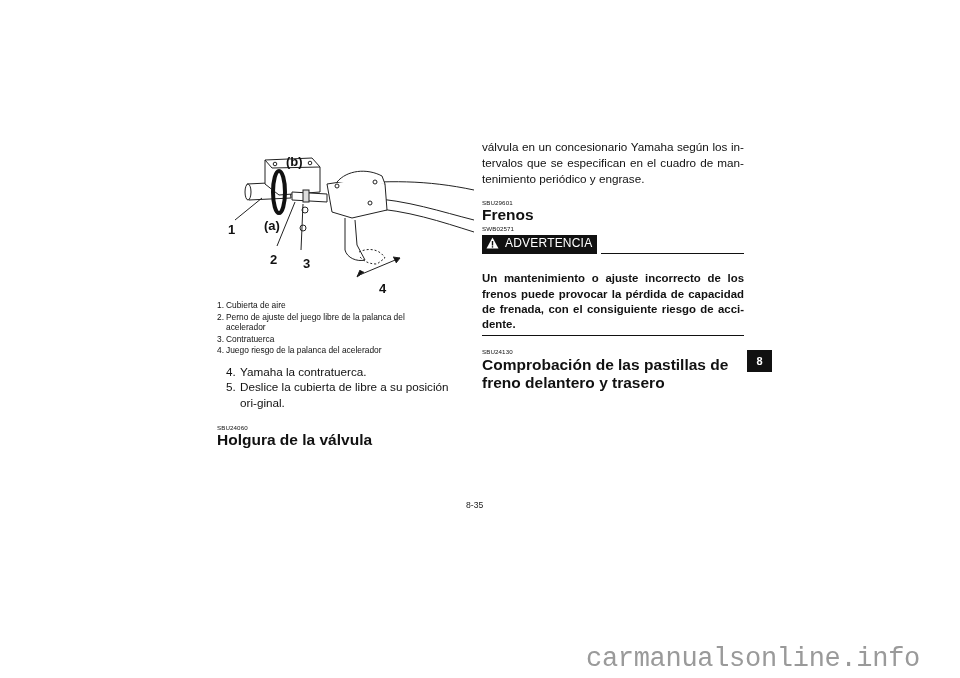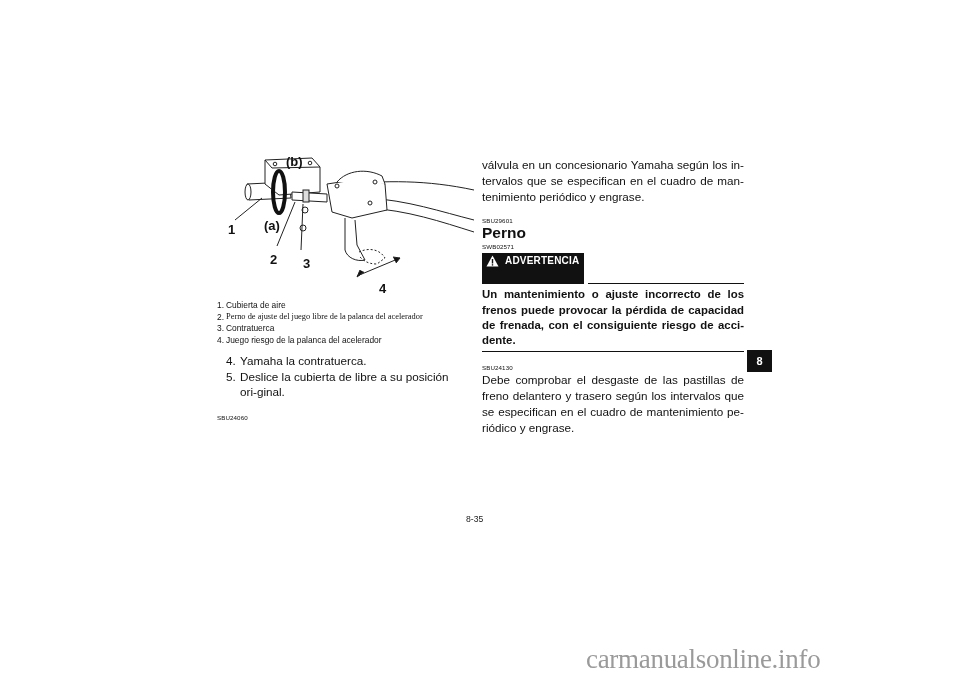--- a/index.html
+++ b/index.html
@@ -25,32 +25,32 @@
   .steps .num { width:14px; flex:none; }
 
   .code { font-size:6.2px; line-height:7px; letter-spacing:0.1px; margin-top:14px; }
   h2 { margin:1px 0 0 0; font-size:15.5px; line-height:16px; font-weight:bold; }
   p.body { margin:1px 0 0 0; font-size:11.7px; line-height:15.8px; text-align:justify; }
   p.body.left-last { text-align-last:justify; }
 
   .right .code { margin-top:10px; }
   .warn-head { display:flex; align-items:flex-end; margin-top:3px; }
   .warn-badge {
-    background:#111; color:#fff; font-weight:bold; font-size:10px; line-height:14px;
-    padding:1px 5px 16px 4px; display:flex; align-items:center; gap:6px; letter-spacing:0.2px;
+    background:#111; color:#fff; font-weight:normal; font-size:12px; line-height:14px;
+    padding:1px 5px 4px 4px; display:flex; align-items:center; gap:6px; letter-spacing:0.2px;
   }
   .warn-line { flex:1; border-bottom:1.3px solid #111; margin-left:4px; margin-bottom:0; }
-  .warn-text { font-weight:bold; font-size:11.4px; line-height:15.2px; text-align:justify; margin-top:3px; }
+  .warn-text { font-weight:bold; font-size:11.4px; line-height:15.2px; text-align:justify; margin-top:17px; }
   .warn-bottom { border-bottom:1.3px solid #111; margin-top:3px; }
 
-  .page-num { position:absolute; left:466px; top:514px; font-size:8.6px; color:#222; }
+  .page-num { position:absolute; left:466px; top:500px; font-size:8.6px; color:#222; }
   .tab { position:absolute; left:747px; top:350px; width:25px; height:22px; background:#111; color:#fff;
     font-weight:bold; font-size:11px; display:flex; align-items:center; justify-content:center; }
   .watermark { position:absolute; left:586px; top:644px; font-size:27px; color:#9a9a9a;
-    font-family:Liberation Serif, serif; letter-spacing:-0.3px; }
+    font-family:Liberation Mono, monospace; letter-spacing:-0.3px; }
 </style>
 </head>
 <body>
 
 <div class="col left">
   <div class="figure">
     <svg width="257" height="155" viewBox="0 0 257 155">
       <g fill="none" stroke="#222" stroke-width="1">
 
         <path d="M120 45 C170 40 210 40 257 50"></path>
@@ -98,21 +98,21 @@
     <span class="callout" style="left:162px;top:142px;">4</span>
   </div>
 
   <div class="legend">
     <div class="row">
       <span class="num">1.</span>
       <span>Cubierta de aire</span>
     </div>
     <div class="row">
       <span class="num">2.</span>
-      <span style="width:215px;display:block;font-family:Liberation Serif, serif;">Perno de ajuste del juego libre de la palanca del acelerador</span>
+      <span style="width:215px;display:block;">Perno de ajuste del juego libre de la palanca del acelerador</span>
     </div>
     <div class="row">
       <span class="num">3.</span>
       <span>Contratuerca</span>
     </div>
     <div class="row">
       <span class="num">4.</span>
       <span>Juego riesgo de la palanca del acelerador</span>
     </div>
   </div>
@@ -122,42 +122,43 @@
       <span class="num">4.</span>
       <span>Yamaha la contratuerca.</span>
     </div>
     <div class="row">
       <span class="num">5.</span>
       <span style="width:226px;display:block;">Deslice la cubierta de libre a su posición ori-ginal.</span>
     </div>
   </div>
 
   <div class="code">SBU24060</div>
+  <h2>Holgura de la válvula</h2>
 </div>
 
 <div class="col right">
-  <p class="body" style="margin-top:18px;">válvula en un concesionario Yamaha según los in-tervalos que se especifican en el cuadro de man-tenimiento periódico y engrase.</p>
+  <p class="body" style="margin-top:0;">válvula en un concesionario Yamaha según los in-tervalos que se especifican en el cuadro de man-tenimiento periódico y engrase.</p>
 
   <div class="code" style="margin-top:13px;">SBU29601</div>
-  <h2>Perno</h2>
+  <h2>Frenos</h2>
 
   <div class="code" style="margin-top:2px;">SWB02571</div>
   <div class="warn-head">
     <div class="warn-badge">
       <svg width="13" height="12" viewBox="0 0 13 12">
         <path d="M6.5 0.5 L12.5 11.5 L0.5 11.5 Z" fill="#fff"></path>
         <rect x="5.8" y="4" width="1.4" height="4.5" fill="#111"></rect>
         <rect x="5.8" y="9.2" width="1.4" height="1.4" fill="#111"></rect>
       </svg>
       <span>ADVERTENCIA</span>
     </div>
     <div class="warn-line"></div>
   </div>
   <div class="warn-text">Un mantenimiento o ajuste incorrecto de los frenos puede provocar la pérdida de capacidad de frenada, con el consiguiente riesgo de acci-dente.</div>
   <div class="warn-bottom"></div>
 
   <div class="code" style="margin-top:12px;">SBU24130</div>
-  <p class="body">Debe comprobar el desgaste de las pastillas de freno delantero y trasero según los intervalos que se especifican en el cuadro de mantenimiento pe-riódico y engrase.</p>
+  <h2 style="line-height:18px;">Comprobación de las pastillas de freno delantero y trasero</h2>
 </div>
 
 <div class="page-num">8-35</div>
 <div class="tab">8</div>
 <div class="watermark">carmanualsonline.info</div>
 
 </body></html>

